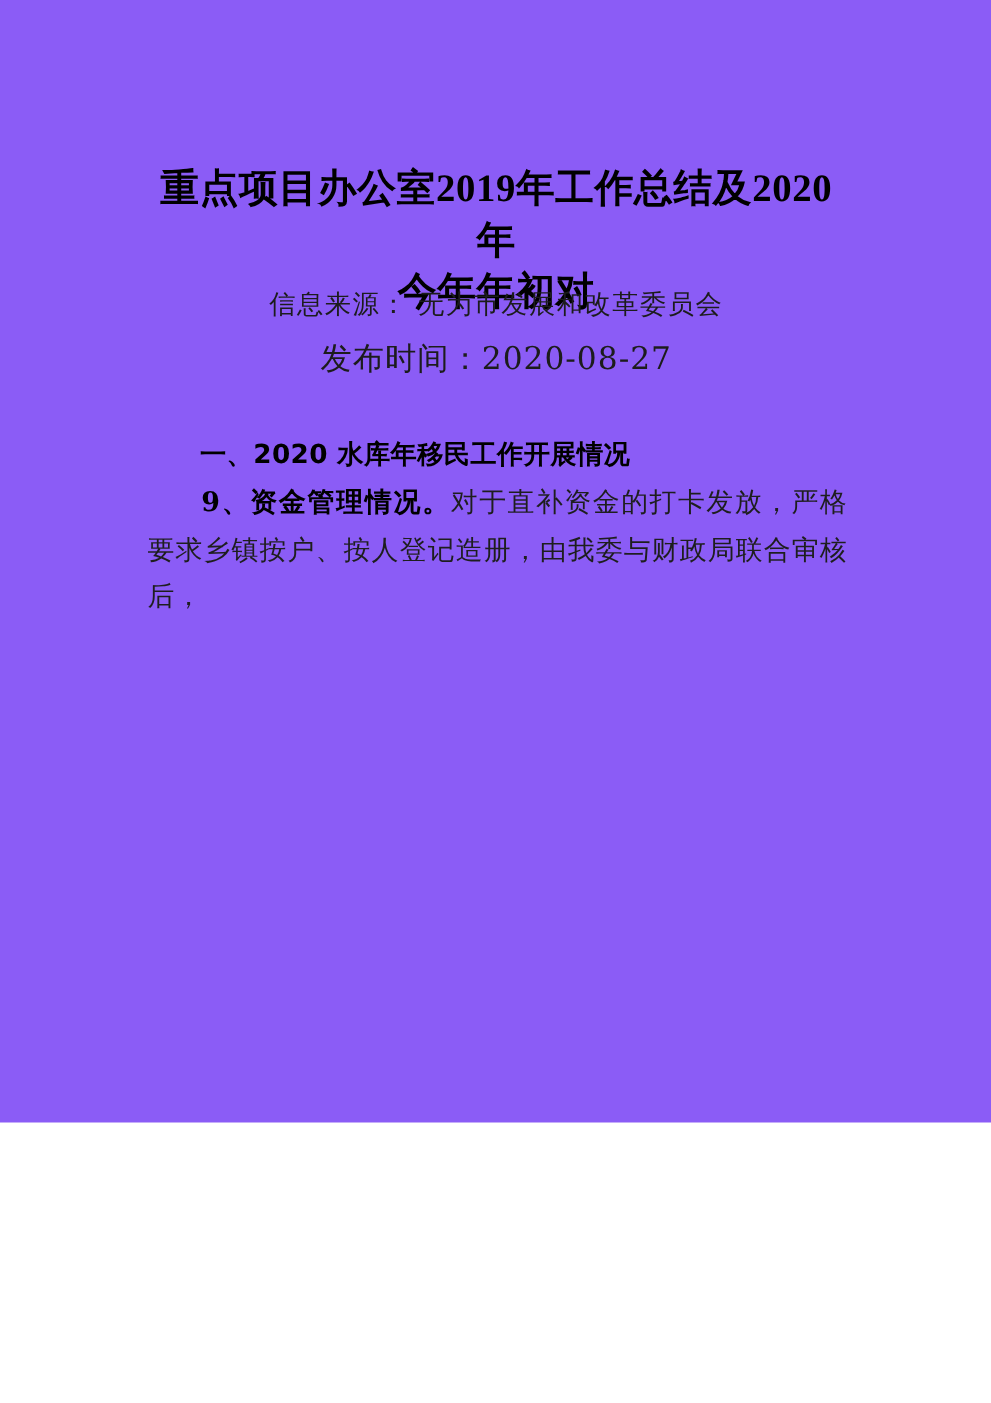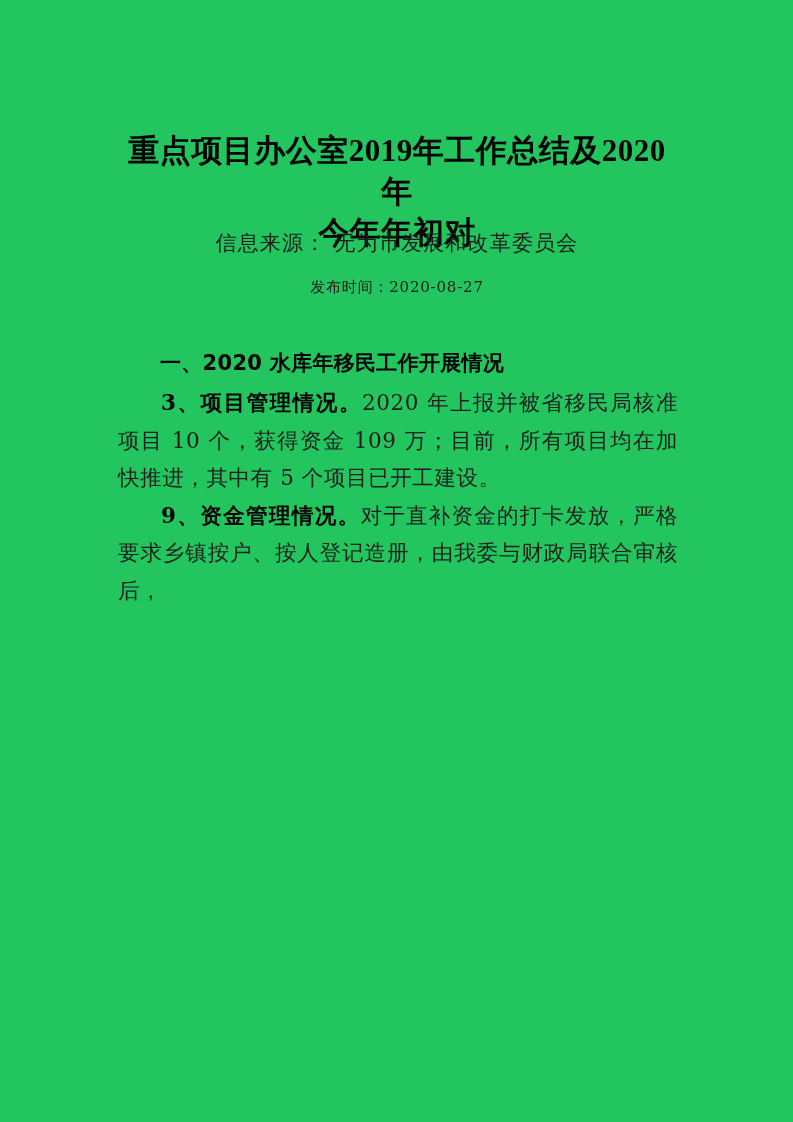--- a/index.html
+++ b/index.html
@@ -15,22 +15,22 @@
     font-family: "DejaVu Serif", "Liberation Serif", serif;
     color: #1a1a1a;
     -webkit-font-smoothing: antialiased;
   }
 
   .page {
     position: absolute;
     left: 0;
     top: 0;
     width: 793px;
-    height: 1122px;
-    background: #22c55e;
+    height: 898px;
+    background: #8b5cf6;
   }
 
   
   .doc-title {
     position: absolute;
     left: 116px;
     top: 130px;
     width: 562px;
     text-align: center;
     font-family: "Liberation Serif", "DejaVu Serif", serif;
@@ -54,21 +54,21 @@
     color: #1c1c1c;
   }
 
   .meta-date {
     position: absolute;
     left: 116px;
     top: 273px;
     width: 562px;
     text-align: center;
     font-family: "DejaVu Serif", "Liberation Serif", serif;
-    font-size: 15px;
+    font-size: 25px;
     line-height: 28px;
     letter-spacing: 0.8px;
     color: #1c1c1c;
   }
 
   
   .body-col {
     position: absolute;
     left: 118px;
     top: 345px;
@@ -124,19 +124,18 @@
 
   <div class="meta-date">发布时间：2020-08-27</div>
 
   <div class="body-col">
 
     <h2 class="section-heading">一、2020 水库年移民工作开展情况</h2>
 
 
 
 
-    <p class="para"><span class="lead">3、项目管理情况。</span><span>2020 年上报并被省移民局核准项目 10 个，获得资金 109 万；目前，所有项目均在加快推进，其中有 5 个项目已开工建设。</span></p>
 
     <p class="para clip-bottom"><span class="lead">9、资金管理情况。</span><span>对于直补资金的打卡发放，严格要求乡镇按户、按人登记造册，由我委与财政局联合审核后，</span></p>
 
   </div>
 
 </div>
 
 </body></html>

